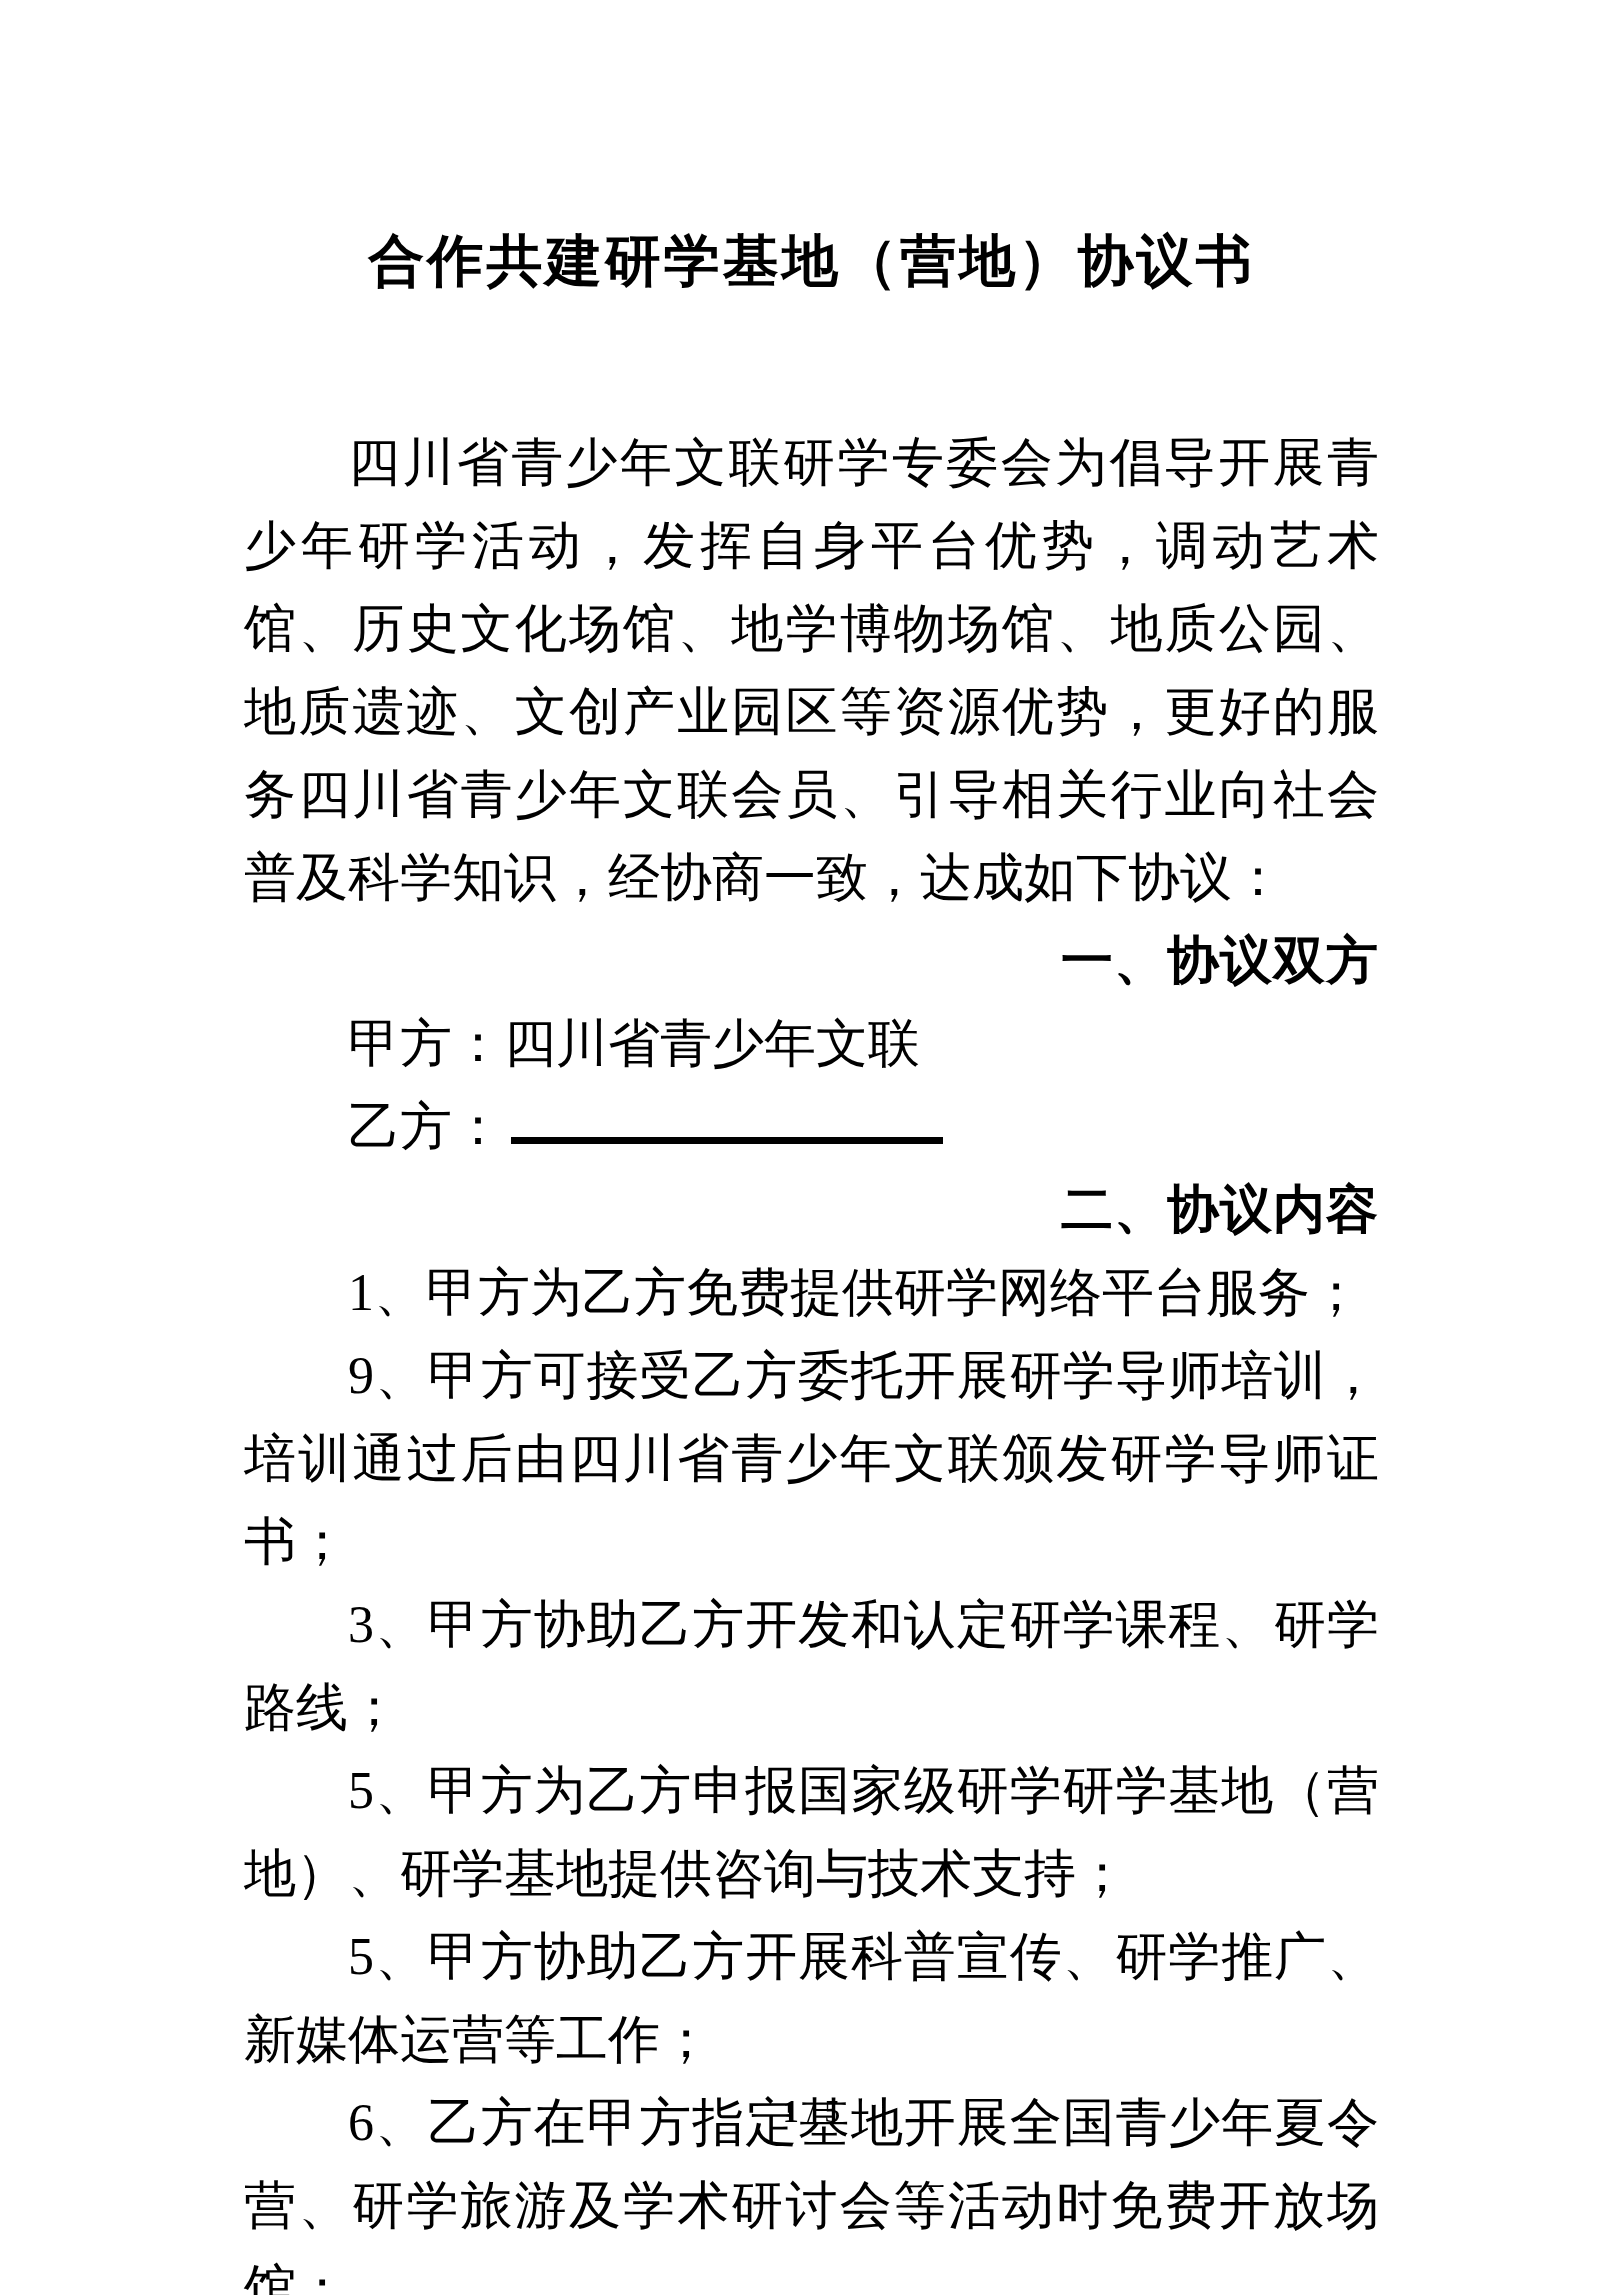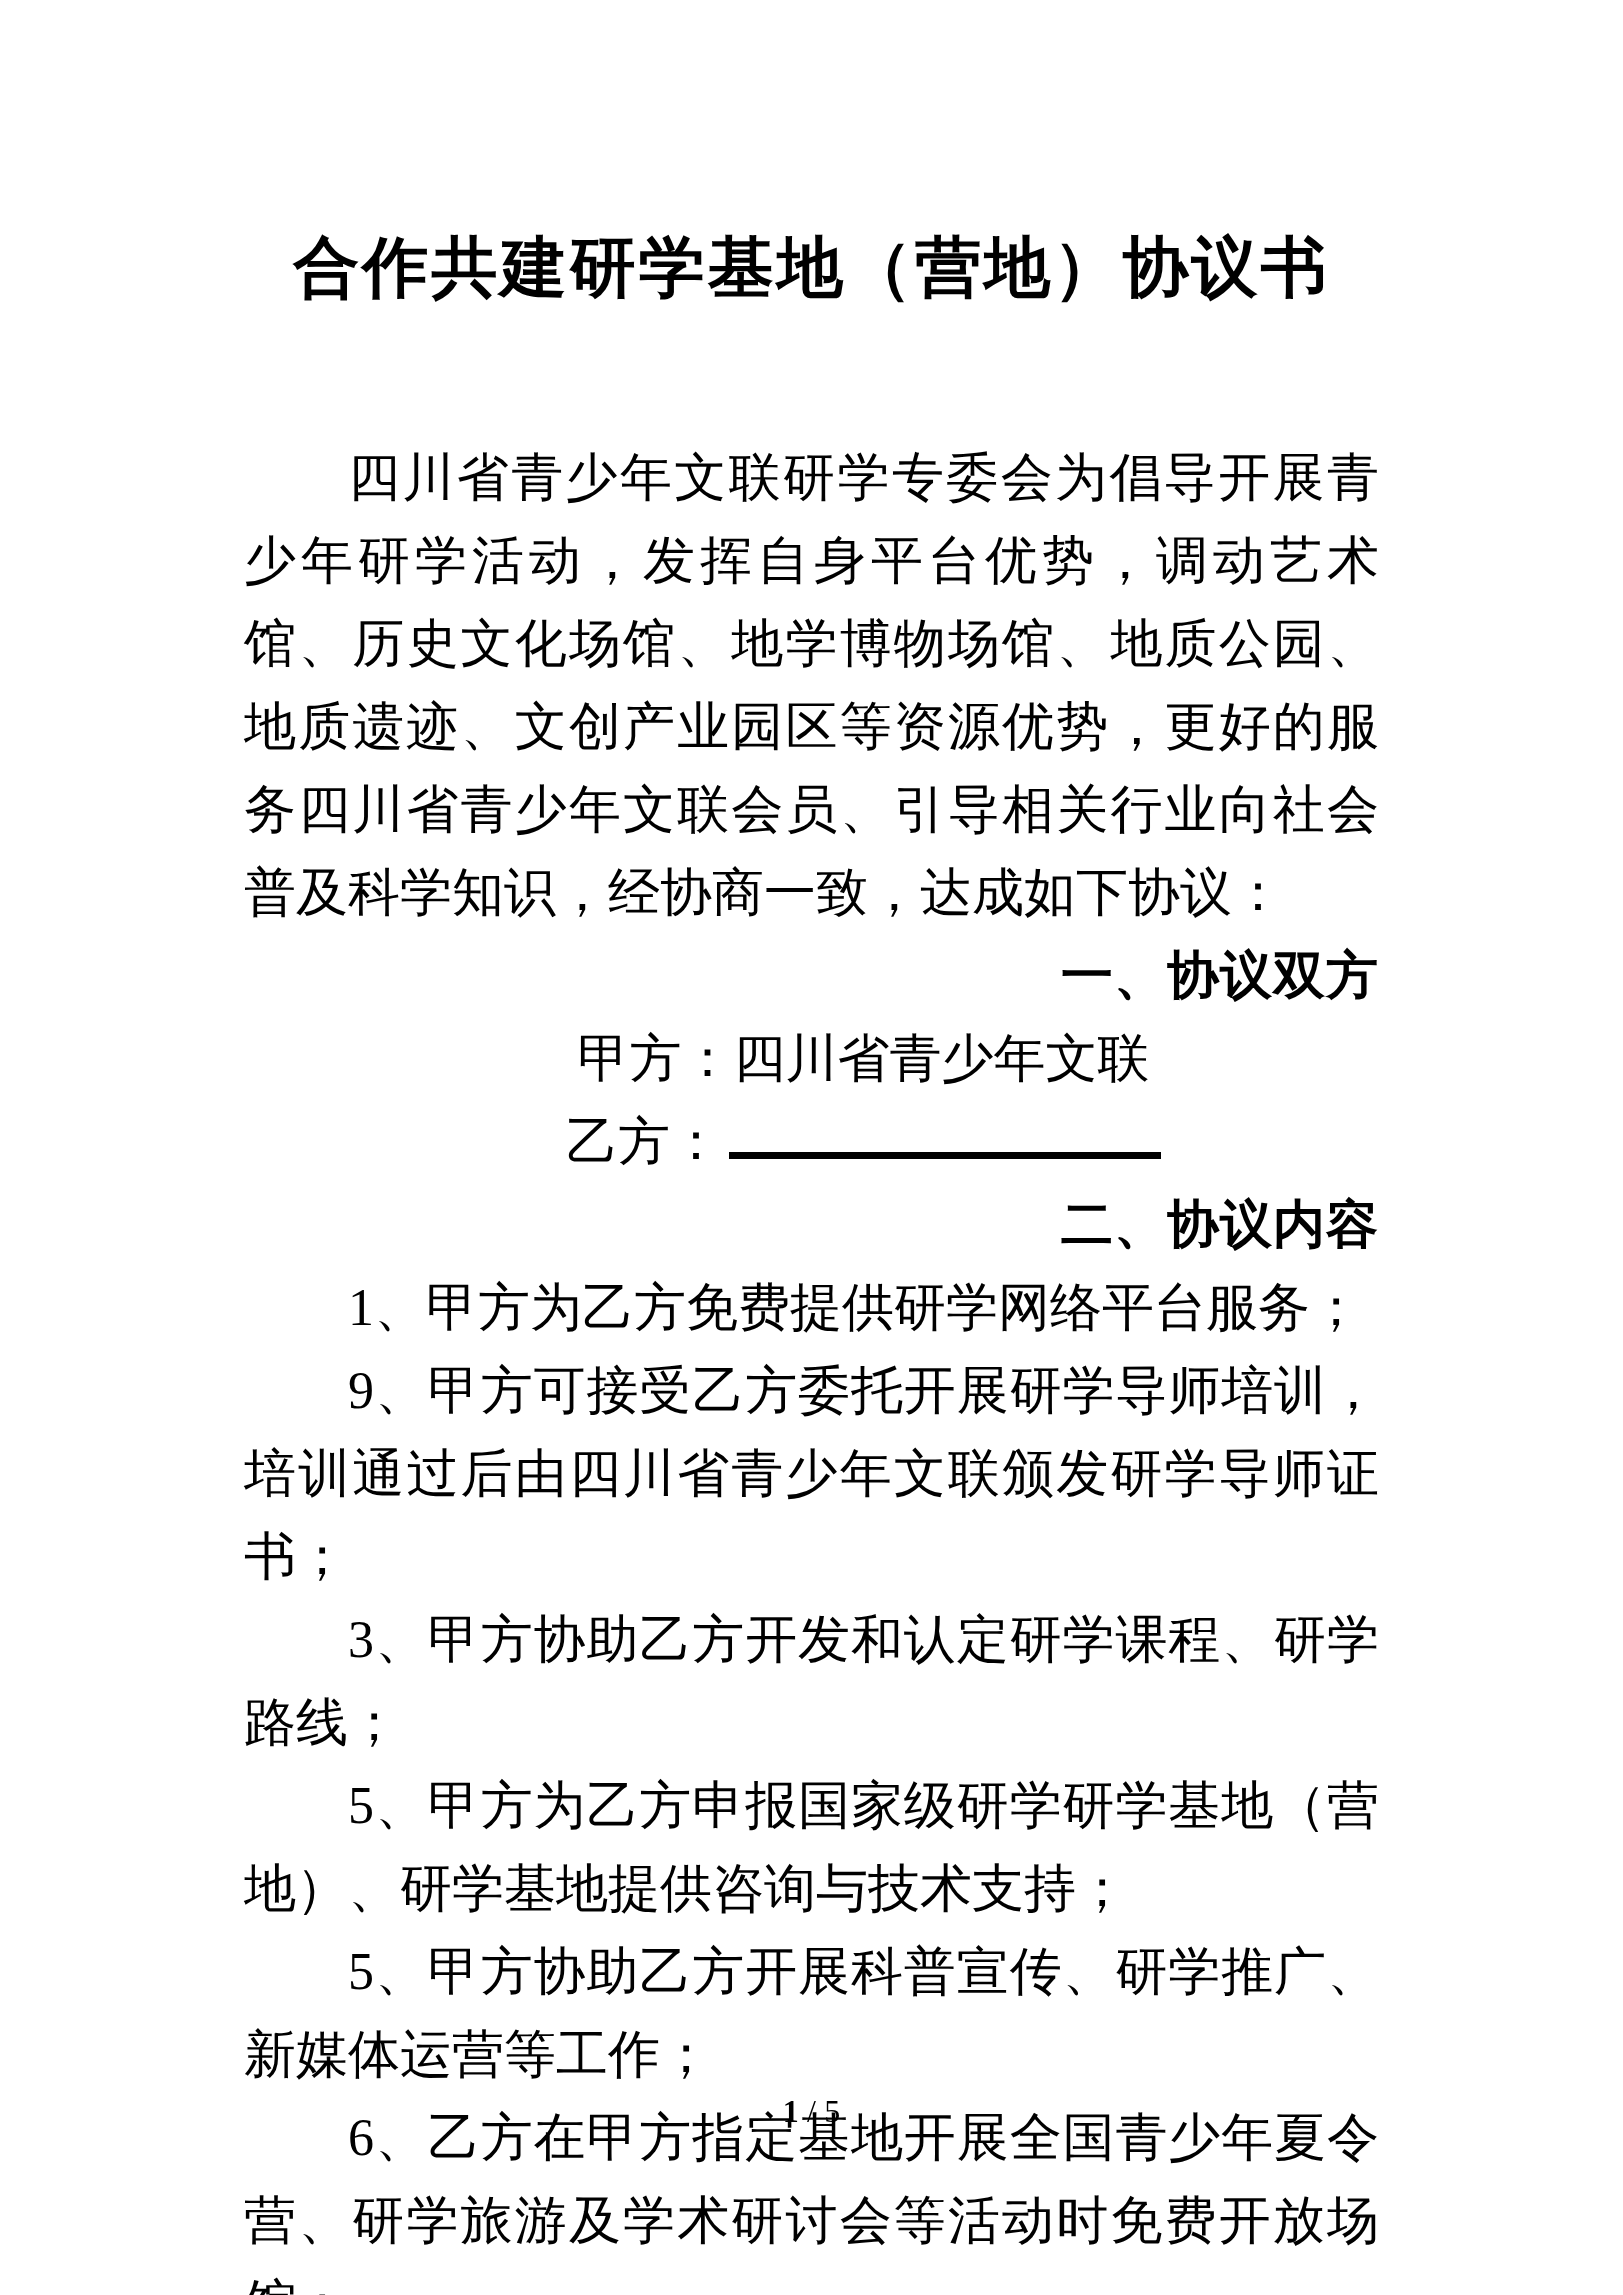--- a/index.html
+++ b/index.html
@@ -16,39 +16,39 @@
     background: #ffffff;
     color: #000000;
     font-family: "Liberation Serif", serif;
     overflow: hidden;
   }
   .doc-title {
     margin: 0;
     padding-top: 220px;
     font-family: "Liberation Sans", sans-serif;
     font-weight: bold;
-    font-size: 66px;
+    font-size: 56px;
     line-height: 1.45;
     text-align: center;
     letter-spacing: 3.1px;
   }
   .doc-body {
     margin-top: 120px;
     font-size: 52px;
     line-height: 83px;
   }
   .doc-body p {
     margin: 0;
   }
   .body-text {
     text-align: justify;
     text-indent: 2em;
   }
   .plain {
-    text-align: center;
+    text-align: left;
     text-indent: 2em;
   }
   .heading {
     font-family: "Liberation Sans", sans-serif;
     font-weight: bold;
     text-indent: 2em;
     text-align: right;
     letter-spacing: 1px;
   }
   .blank-underline {

